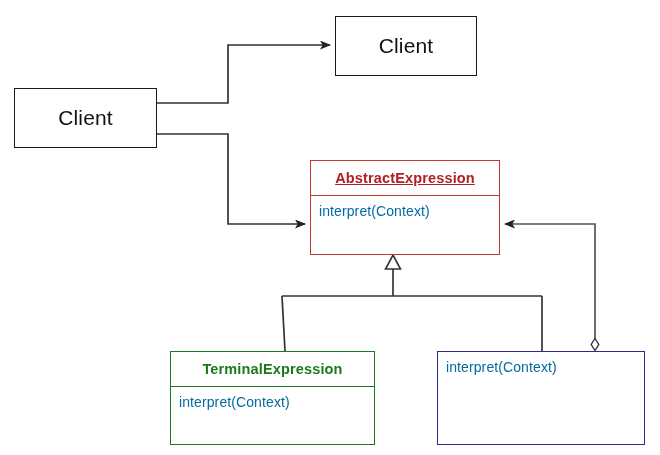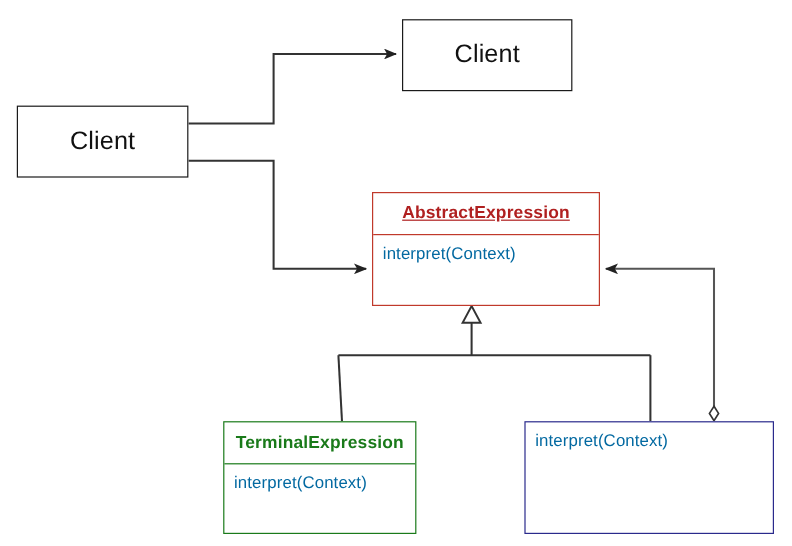--- a/index.html
+++ b/index.html
@@ -80,23 +80,23 @@
     height: 95px;
     border-color: #c0392b;
   }
   #box-abstract .class-title-cell {
     color: #b02020;
     border-bottom: 1.6px solid #c0392b;
     text-decoration: underline;
   }
   
   #box-terminal {
-    left: 186px;
+    left: 170px;
     top: 351px;
-    width: 161px;
+    width: 205px;
     height: 94px;
     border-color: #1a7a1a;
   }
   #box-terminal .class-title-cell {
     color: #1a7a1a;
     border-bottom: 1.6px solid #1a7a1a;
   }
   
   #box-nonterminal {
     left: 437px;

